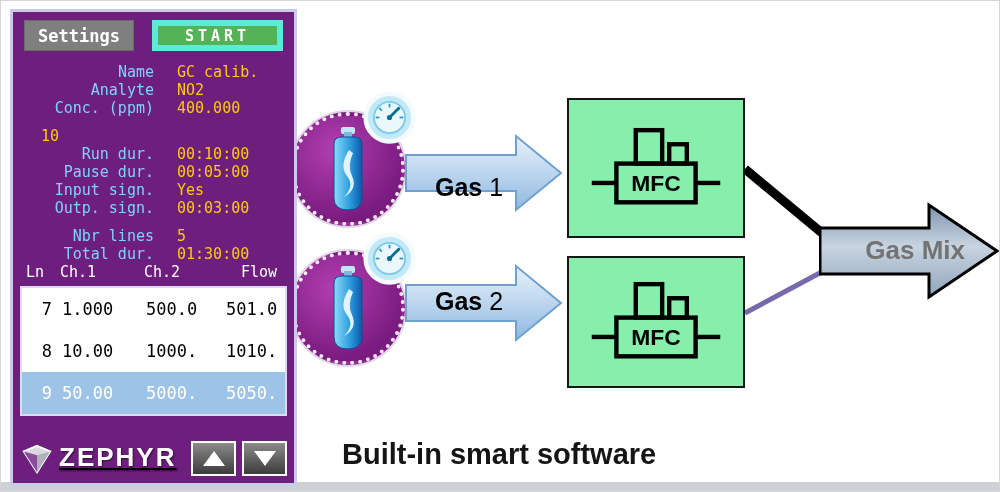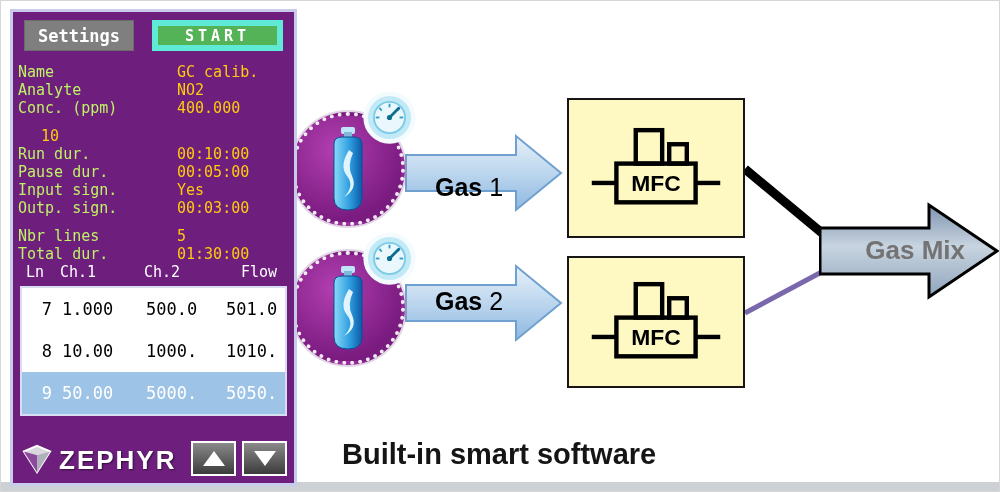--- a/index.html
+++ b/index.html
@@ -12,34 +12,34 @@
            border:3px solid #C8CCEA; z-index:4; font-family:"DejaVu Sans Mono", monospace;
            display:flex; flex-direction:column; padding:6px 5px; overflow:hidden; }
   .btn-row { display:flex; gap:18px; padding:2px 6px; }
   .btn-settings { width:110px; height:31px; background:#7F7F7F; border:1px solid #6b6b6b; color:#fff;
                   font-family:inherit; font-size:17px; font-weight:bold; display:flex; align-items:center; justify-content:center; cursor:pointer; }
   .btn-start { flex:1; height:31px; background:#54B257; border:6px solid #5eead4; color:#fff;
                font-family:inherit; font-size:15px; font-weight:bold; letter-spacing:4px; display:flex; align-items:center; justify-content:center; cursor:pointer; }
   .params { margin-top:10px; }
   .param-row { display:flex; font-size:15px; line-height:18px; }
   .param-row.gap { margin-top:10px; }
-  .param-label { width:136px; text-align:left; color:#bef264; white-space:pre; }
+  .param-label { width:136px; text-align:right; color:#7dd3fc; white-space:pre; }
   .param-value { margin-left:23px; color:#FFC90E; white-space:pre; }
 
   .tbl-header { display:grid; grid-template-columns:34px 84px 80px 1fr; font-size:15px; color:#ffffff; padding:0 12px 0 8px; }
   .tbl-header .h-flow { text-align:right; }
   .tbl-body { margin:5px 2px 0 2px; background:#ffffff; border:2px solid #D9DDF2; }
   .tbl-row { display:grid; grid-template-columns:36px 84px 80px 1fr; height:42px; align-items:center;
              font-size:17px; color:#000; padding:0 12px 0 4px; cursor:pointer; }
   .tbl-row .c-ln { text-align:right; padding-right:10px; }
   .tbl-row .c-flow { text-align:left; }
   .tbl-row.selected { background:#9DC3E6; color:#ffffff; }
 
   .panel-footer { margin-top:auto; display:flex; align-items:center; padding:3px 2px 1px 2px; }
-  .brand { flex:1; display:flex; align-items:flex-end; gap:5px; }
+  .brand { flex:1; display:flex; align-items:flex-start; gap:5px;text-decoration:underline; }
   .brand-text { color:#ffffff; font-family:"Liberation Sans", sans-serif; font-weight:bold; font-size:26px;
                 letter-spacing:2px; text-shadow:1px 1px 2px rgba(0,0,0,.55); }
   .nav-btn { width:45px; height:35px; margin-left:6px; background:linear-gradient(#8a8a8a,#3c3c3c);
              border:2px solid #ffffff; display:flex; align-items:center; justify-content:center; cursor:pointer; }
   .tri-up { width:0; height:0; border-left:11px solid transparent; border-right:11px solid transparent; border-bottom:15px solid #fff; }
   .tri-down { width:0; height:0; border-left:11px solid transparent; border-right:11px solid transparent; border-top:15px solid #fff; }
 
   
   .circle { position:absolute; width:114px; height:114px; border-radius:50%;
             background:radial-gradient(circle at 38% 32%, #B23FB0, #7A1B80 72%);
@@ -54,21 +54,21 @@
 
   .flow-arrow { position:absolute; width:158px; height:80px; z-index:1; }
   #arrow1 { left:404px; top:132px; }
   #arrow2 { left:404px; top:262px; }
   .flow-label { position:absolute; width:120px; text-align:center; font-size:25px; color:#000; z-index:2; }
   .flow-label .bold { font-weight:700; }
   .flow-label span { white-space:pre; }
   #gas1-label { left:408px; top:172px; }
   #gas2-label { left:408px; top:286px; }
 
-  .mfc-box { position:absolute; width:178px; background:#fef9c3; border:2px solid #161616; z-index:2;
+  .mfc-box { position:absolute; width:178px; background:#86efac; border:2px solid #161616; z-index:2;
              display:flex; align-items:center; justify-content:center; }
   #mfc1 { left:566px; top:97px; height:140px; }
   #mfc2 { left:566px; top:255px; height:132px; }
   .mfc-svg { width:132px; height:102px; }
 
   #connectors { position:absolute; left:735px; top:150px; width:115px; height:180px; z-index:1; }
   #mix-arrow { position:absolute; left:818px; top:200px; width:180px; height:100px; z-index:2; }
   #mix-label { position:absolute; left:814px; top:234px; width:150px; text-align:right; font-size:26px; color:#737373; z-index:3; }
   #mix-label span { font-weight:700; white-space:pre; }
 

